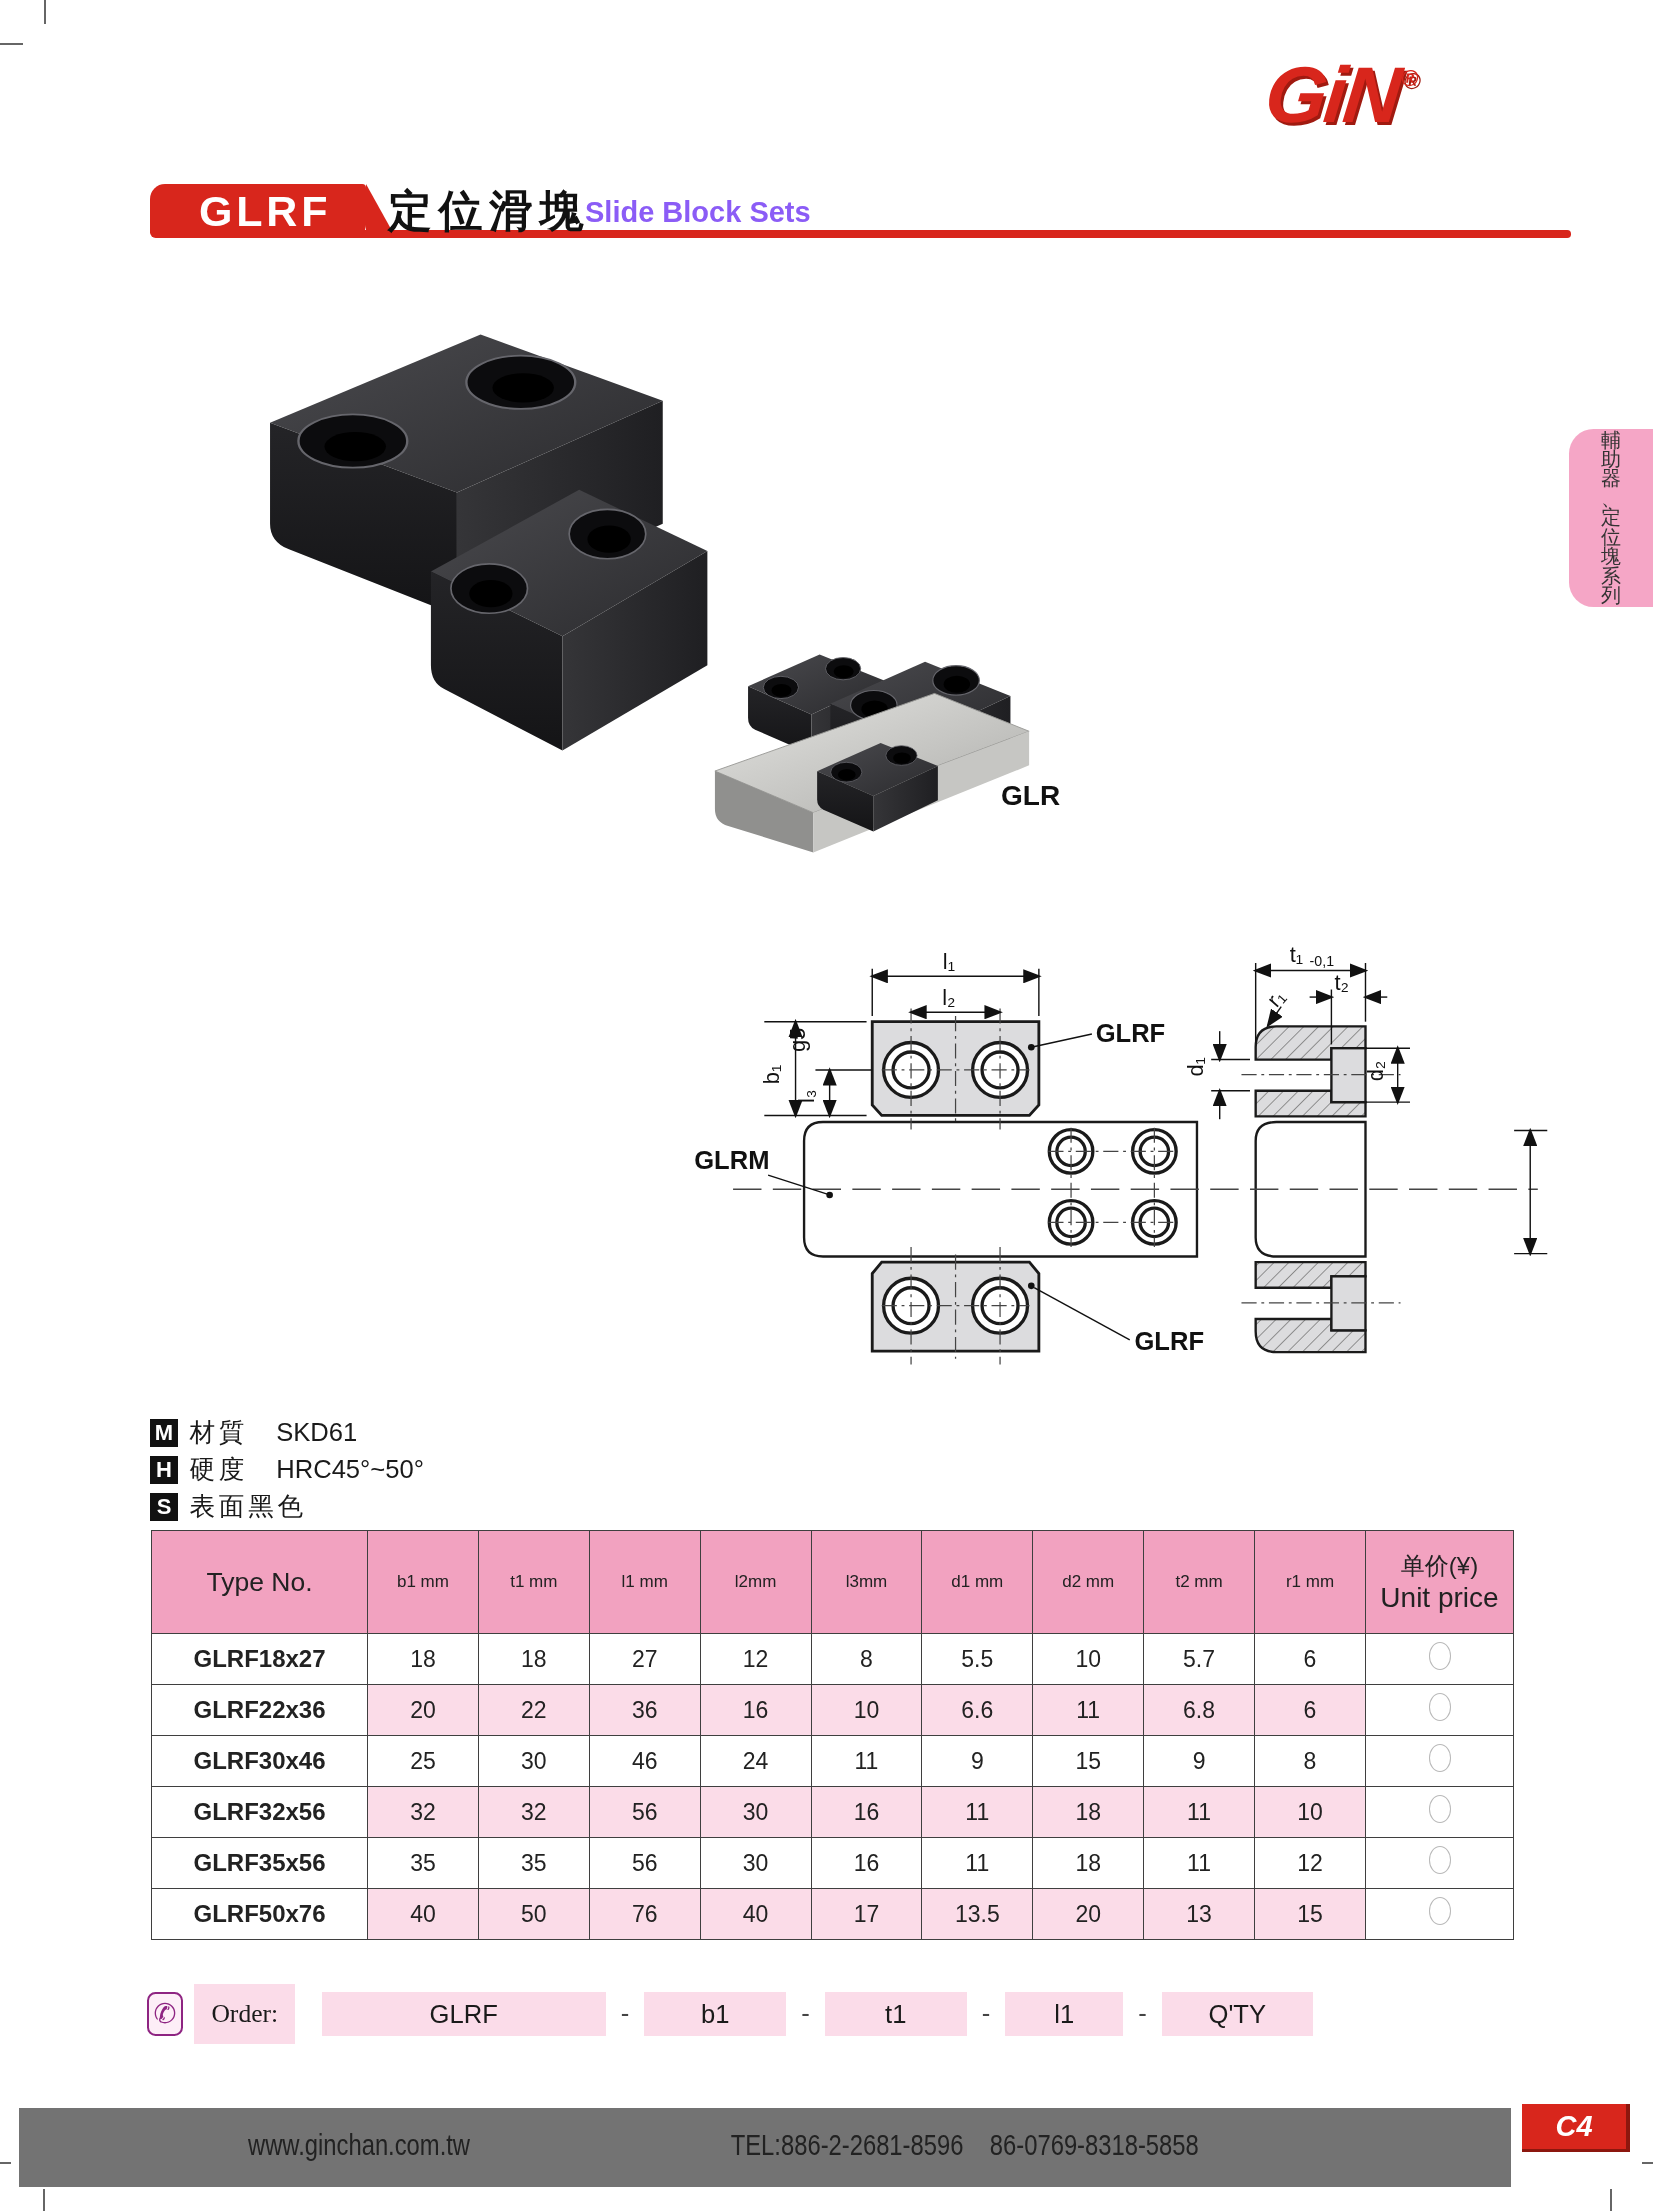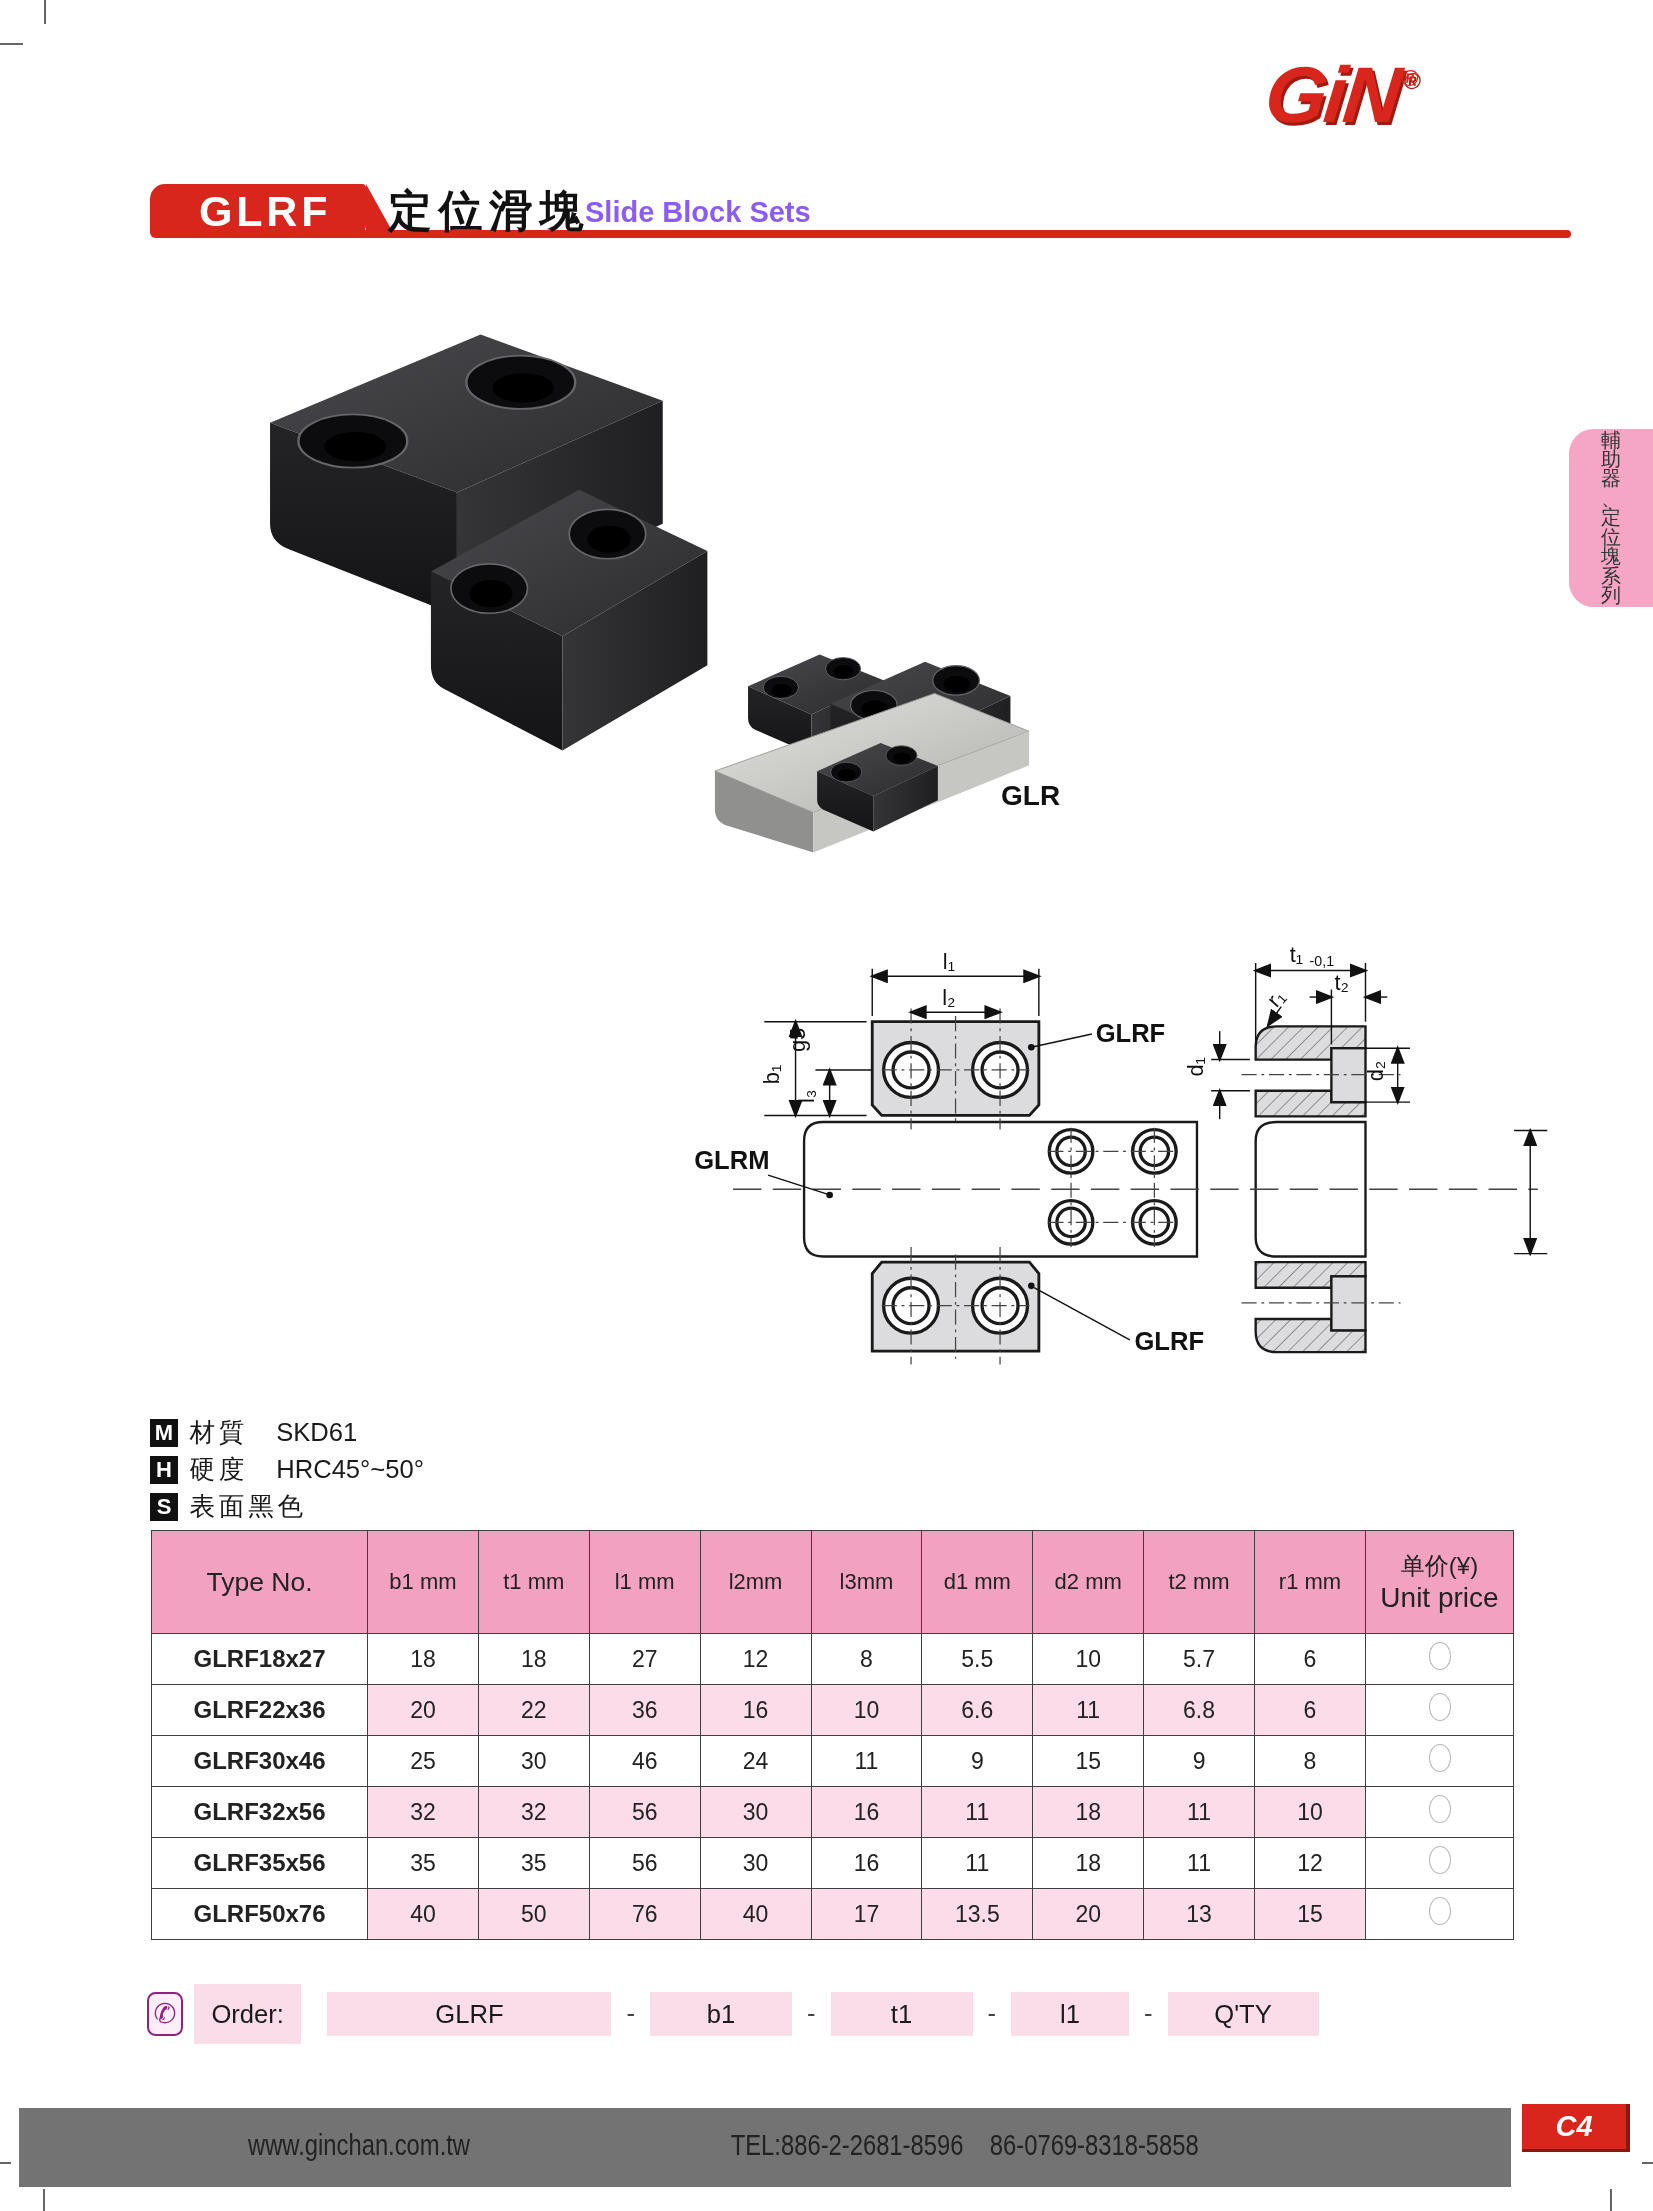--- a/index.html
+++ b/index.html
@@ -31,34 +31,34 @@
   
   .specs{position:absolute;left:150px;top:1414px;}
   .spec-row{display:flex;align-items:center;height:37px;font-size:25.6px;}
   .spec-badge{width:28px;height:28px;background:#111;color:#fff;font-weight:bold;font-size:22px;
         display:flex;align-items:center;justify-content:center;margin-right:11.4px;flex:0 0 auto;}
   .spec-label{margin-right:28px;letter-spacing:3.8px;}
   
   .spec-table{position:absolute;left:151px;top:1530px;width:1363px;border-collapse:collapse;table-layout:fixed;}
   .spec-table th,.spec-table td{border:1.9px solid #3f3f3f;text-align:center;vertical-align:middle;
         font-family:"Liberation Sans",sans-serif;}
-  .spec-table th{height:100px;background:#f2a2c0;font-size:22px;font-weight:normal;color:#222;}
+  .spec-table th{height:100px;background:#f2a2c0;font-size:17px;font-weight:normal;color:#222;}
   .spec-table th.col-type{width:213px;font-size:26.5px;}
   .spec-table th.col-price{width:145px;font-size:24px;}
   .spec-table th.col-price .ph-en{font-size:28px;}
   .spec-table td{height:48px;font-size:23px;color:#222;}
   .spec-table td.type-cell{font-weight:bold;font-size:24px;}
   .spec-table td.hl{background:#fbdce8;}
   .circle{display:inline-block;width:20px;height:25.6px;border:1.9px solid #b9b9b9;border-radius:50%;background:#fff;}
   
   .order-bar{position:absolute;left:147px;top:1991px;height:45px;display:flex;align-items:center;}
   .phone-box{width:36px;height:44px;border:2.8px solid #8e2482;border-radius:8.5px;background:#fdeef7;
         display:flex;align-items:center;justify-content:center;margin-right:11.4px;box-sizing:border-box;}
   .phone-glyph{color:#8e2482;font-size:27.4px;line-height:1;}
-  .order-label-box{background:#fbdce9;height:44px;line-height:44px;font-size:25.6px;padding:8px 17px;margin-right:26.5px;}
+  .order-label-box{background:#fbdce9;height:44px;line-height:44px;font-size:25.6px;padding:8px 17px;margin-right:26.5px;font-family:Liberation Serif, serif;}
   .obox{background:#fbdce9;height:44px;line-height:44px;font-size:25.6px;text-align:center;}
   .osep{margin:0 15px;font-size:25.6px;color:#444;}
   
   .footer-bar{position:absolute;left:19px;top:2108px;width:1492px;height:79px;background:#737373;}
   .website{position:absolute;left:229px;top:21px;font-size:29px;color:#222;transform:scaleX(0.82);transform-origin:left center;}
   .tel{position:absolute;right:312px;top:21px;font-size:29px;color:#222;transform:scaleX(0.82);transform-origin:right center;white-space:pre;}
   .c4{position:absolute;left:1503px;top:-3.8px;width:104px;height:45px;background:#d8261c;color:#fff;
         font-weight:bold;font-style:italic;font-size:29px;display:flex;align-items:center;justify-content:center;
         border-right:4.7px solid #8c170e;border-bottom:3.8px solid #8c170e;}
   

